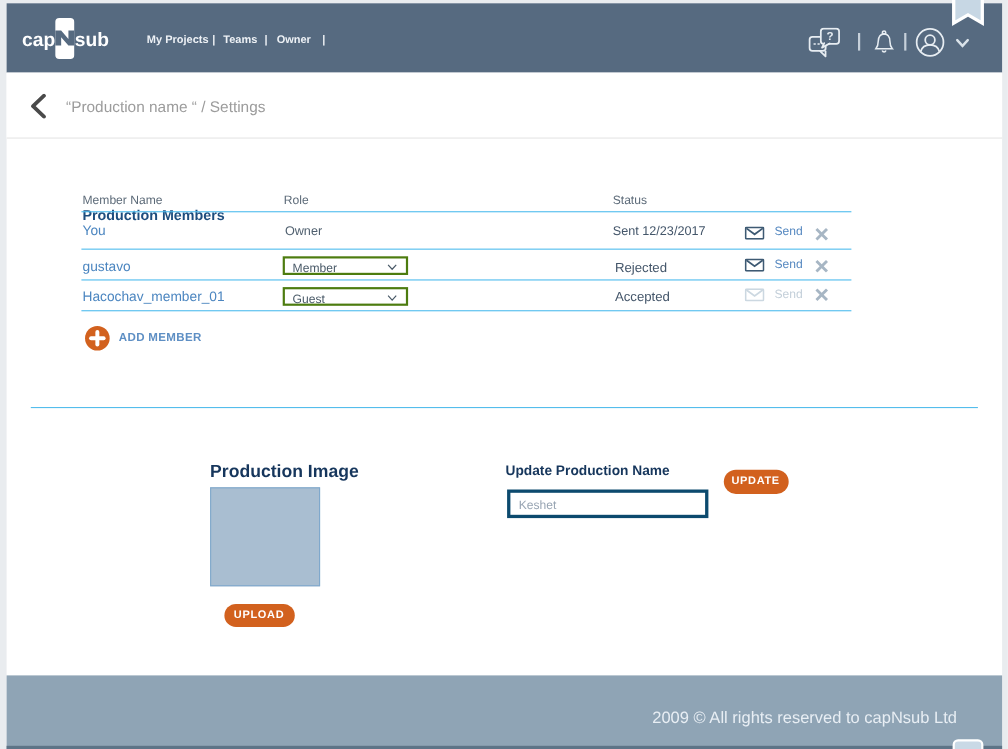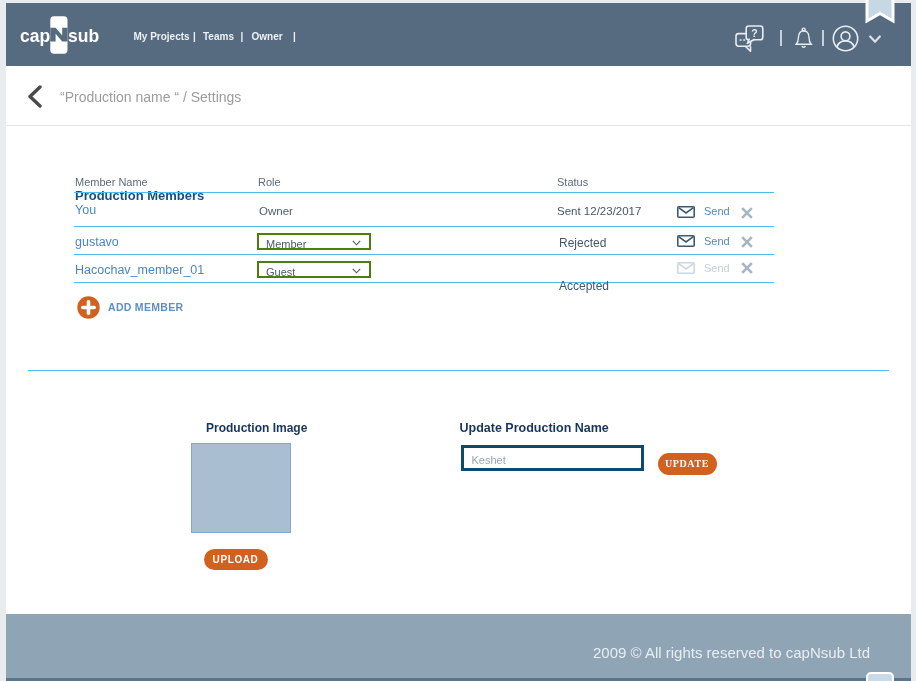--- a/index.html
+++ b/index.html
@@ -129,21 +129,21 @@
       </g>
 </svg>
 
 <div class="abs blue" style="left:75px;top:263px;font-size:12.5px;">Hacochav_member_01</div>
 <div class="sel" style="left:257px;top:261px;">
       <span>Guest</span>
   <svg style="position:absolute;right:8px;top:5px;" width="9" height="6" viewBox="0 0 9 6">
         <polyline points="0.8,0.8 4.5,4.8 8.2,0.8" stroke="#4a5a68" stroke-width="1.1" fill="none"></polyline>
       </svg>
 </div>
-<div class="abs" style="left:559px;top:263px;font-size:12px;color:#44566a;margin-top:16px;">Accepted</div>
+<div class="abs" style="left:559px;top:263px;font-size:12px;color:#44566a;">Accepted</div>
 <svg class="abs" style="left:677px;top:262px;" width="18" height="12" viewBox="0 0 18 12">
   <rect x="0.8" y="0.8" width="16.4" height="10.4" rx="1" stroke="#ccd8e1" stroke-width="1.6" fill="none"></rect>
   <path d="M1.6 1.6 L9 7 L16.4 1.6" stroke="#ccd8e1" stroke-width="1.6" fill="none"></path>
 </svg>
 <div class="abs" style="left:704px;top:262px;font-size:11px;color:#c3cfd9;">Send</div>
 <svg class="abs" style="left:741px;top:262px;" width="12" height="12" viewBox="0 0 12 12">
   <g stroke="#a7b6c4" stroke-width="2.6">
         <line x1="1.2" y1="1.2" x2="10.8" y2="10.8"></line>
         <line x1="10.8" y1="1.2" x2="1.2" y2="10.8"></line>
       </g>
@@ -153,27 +153,27 @@
   <circle cx="11.5" cy="11.5" r="11.2" fill="#d2611e"></circle>
   <g stroke="#ffffff" stroke-width="3.6" stroke-linecap="round">
         <line x1="5.8" y1="11.5" x2="17.2" y2="11.5"></line>
         <line x1="11.5" y1="5.8" x2="11.5" y2="17.2"></line>
       </g>
 </svg>
 <div class="abs" style="left:108px;top:301px;font-size:10.5px;letter-spacing:0.3px;font-weight:600;color:#5e8fc4;">ADD MEMBER</div>
 
 <div class="abs" style="left:27.5px;top:369.5px;width:861px;height:1.5px;background:#54bdec;"></div>
 
-<div class="abs navy" style="left:206px;top:421px;font-size:12px;font-weight:bold;color:#16365c;">Production Image</div>
+<div class="abs navy" style="left:191px;top:421px;font-size:16px;font-weight:bold;color:#16365c;">Production Image</div>
 <div class="abs" style="left:191px;top:442.5px;width:100px;height:90px;background:#a9bed1;border:1px solid #7fa8cc;"></div>
 <div class="btn" style="left:203.5px;top:548.5px;width:64px;height:21.5px;line-height:21.5px;">UPLOAD</div>
 
 <div class="abs navy" style="left:459.5px;top:421px;font-size:12.5px;font-weight:bold;color:#16365c;">Update Production Name</div>
 <div class="abs" style="left:460.5px;top:444.5px;width:183px;height:26px;border:3px solid #0c4a6e;background:#fff;">
   <span style="position:absolute;left:8px;top:6px;font-size:11px;color:#98a5b3;">Keshet</span>
 </div>
-<div class="btn" style="left:657.5px;top:453px;width:59px;height:21.5px;line-height:21.5px;font-family:Liberation Serif, serif;">UPDATE</div>
+<div class="btn" style="left:657.5px;top:427px;width:59px;height:21.5px;line-height:21.5px;">UPDATE</div>
 
 <div id="footer"></div>
 <div class="abs" style="right:40px;top:644px;font-size:15px;color:#e8eef4;">2009 © All rights reserved to capNsub Ltd</div>
 <div class="abs" style="left:6px;top:678px;width:905px;height:3px;background:#5e7487;"></div>
 <div class="abs" style="left:866px;top:672px;width:28px;height:20px;background:#c9d9e6;border:2.5px solid #ffffff;border-radius:5px;"></div>
 </div>
 
 </body></html>

